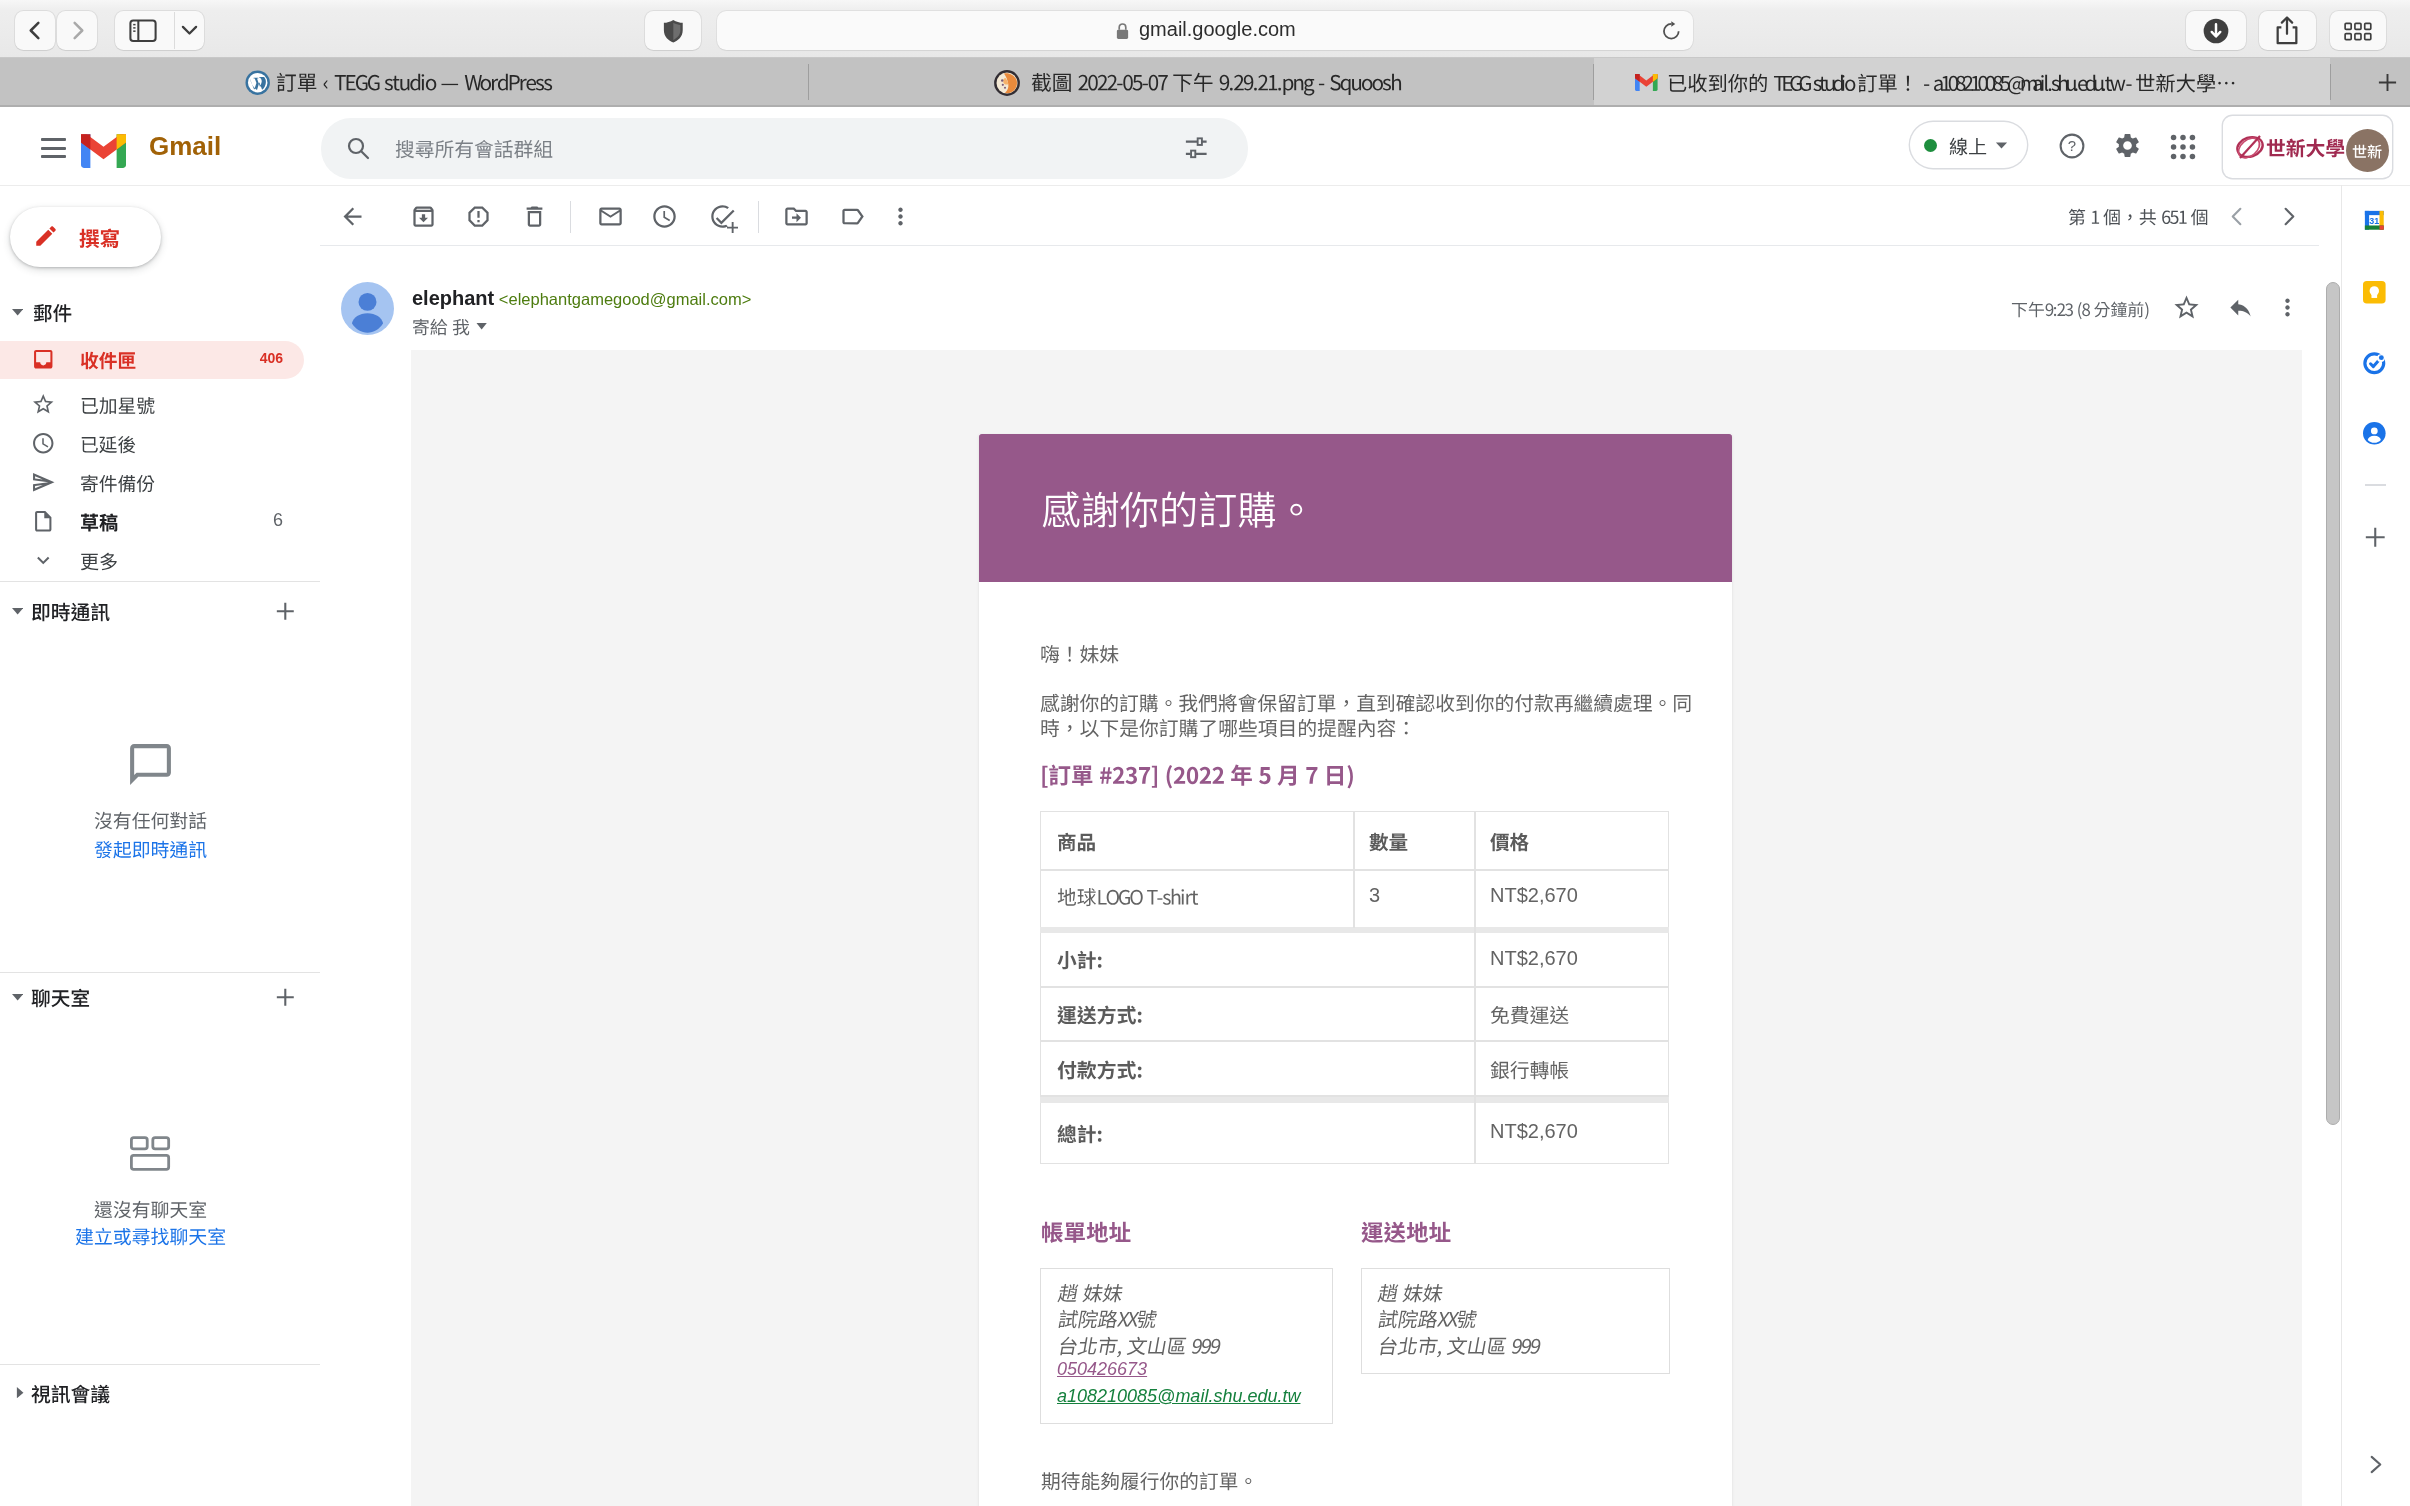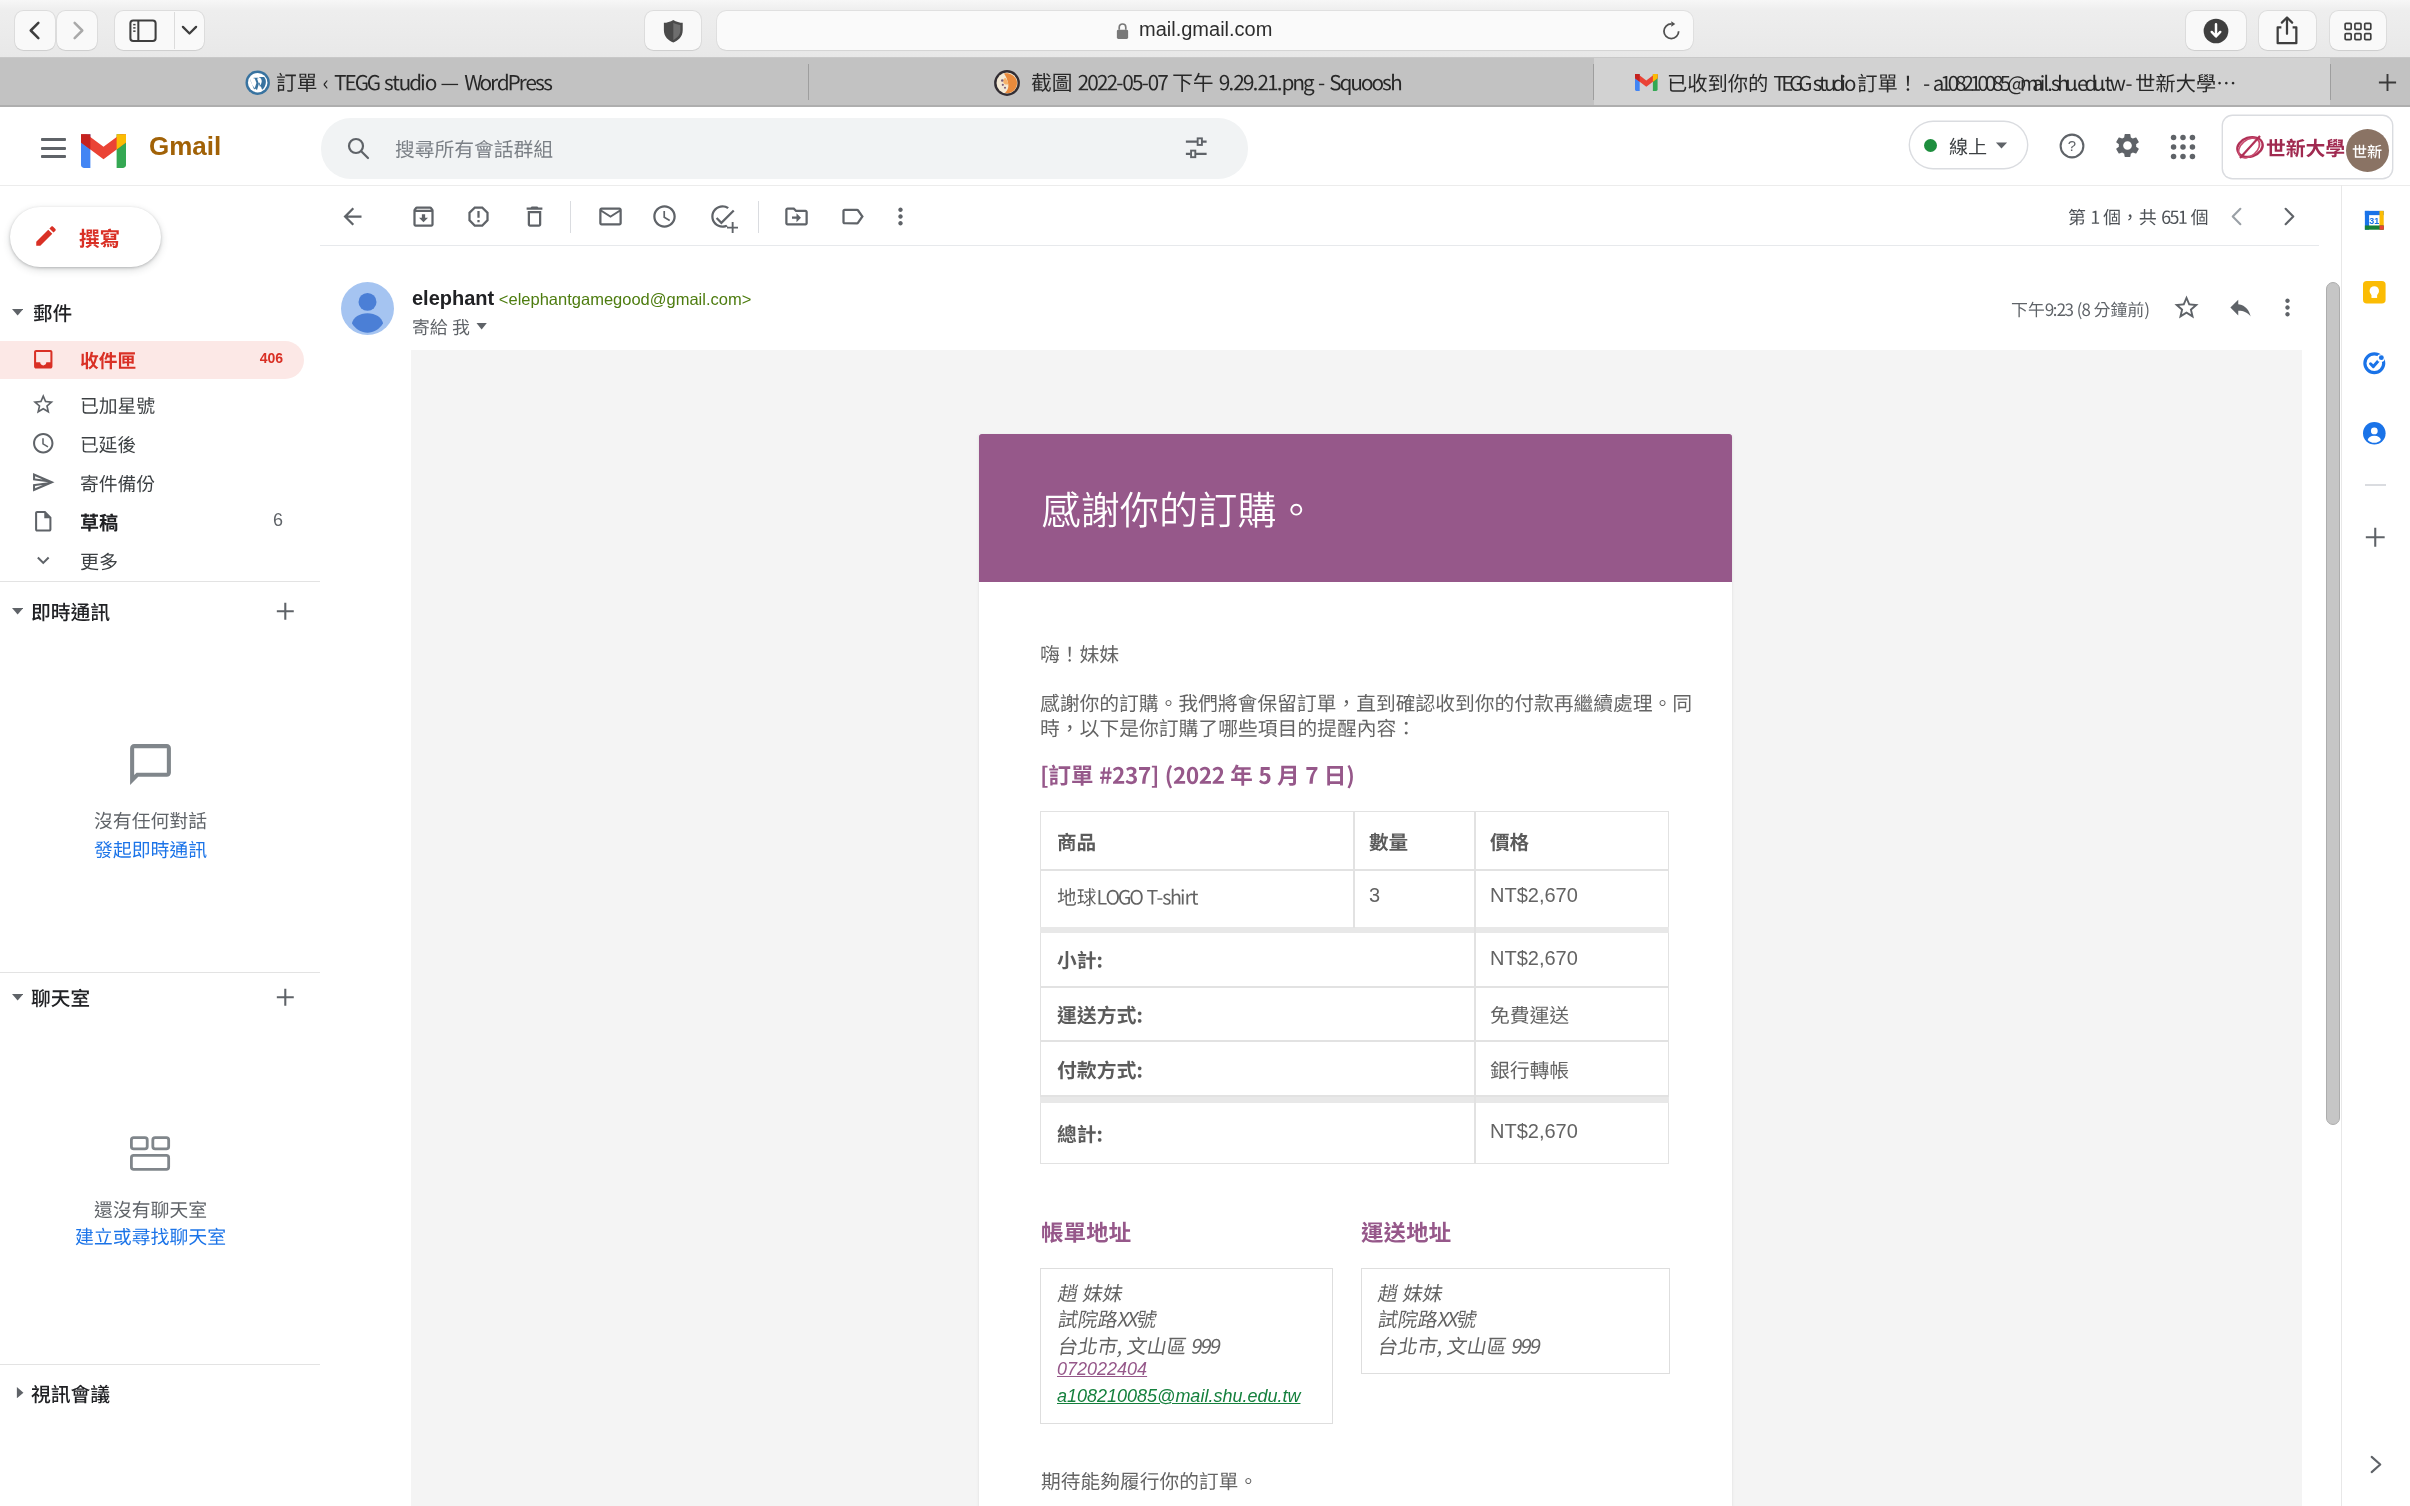--- a/index.html
+++ b/index.html
@@ -263,21 +263,21 @@
     <div style="position:absolute;left:645px;top:11.3px;width:56px;height:39px;background:#f9f9f9;border-radius:8.5px;box-shadow:0 0 0 0.9px rgba(0,0,0,0.065), 0 0.9px 0.9px rgba(0,0,0,0.05);"></div>
     <svg style="position:absolute;left:662px;top:19px" width="22.6" height="24.5" viewBox="0 0 24 26">
       <path d="M12 1 C15 3 19 4 22 4 L22 12 C22 19 17 23 12 25 C7 23 2 19 2 12 L2 4 C5 4 9 3 12 1 Z" fill="#4a4a4a"></path>
       <path d="M12 4 C14.5 5.4 17.5 6.2 19.5 6.3 L19.5 12 C19.5 17 16 20.5 12 22.2 Z" fill="#6e6e6e"></path>
     </svg>
     <div style="position:absolute;left:717px;top:11.3px;width:976px;height:39px;background:#fafafa;border-radius:9.4px;box-shadow:0 0 0 0.9px rgba(0,0,0,0.05), 0 0.9px 1.4px rgba(0,0,0,0.04);"></div>
     <svg style="position:absolute;left:1115px;top:21.7px" width="15" height="19" viewBox="0 0 16 20">
       <rect x="2" y="8" width="12" height="10" rx="1.5" fill="#787878"></rect>
       <path d="M4.5 8 V5.5 C4.5 3.2 6 2 8 2 C10 2 11.5 3.2 11.5 5.5 V8" fill="none" stroke="#787878" stroke-width="1.8"></path>
     </svg>
-    <div style="position:absolute;top:19px;font-size:20px;line-height:20px;color:#2d2d2d;font-weight:400;white-space:pre;left:1139px;">mail.gmail.com</div>
+    <div style="position:absolute;top:19px;font-size:20px;line-height:20px;color:#2d2d2d;font-weight:400;white-space:pre;left:1139px;">gmail.google.com</div>
     <svg style="position:absolute;left:1660px;top:20px" width="22.6" height="22.6" viewBox="0 0 24 24">
       <path d="M12 4.2 A7.8 7.8 0 1 0 19.8 12" fill="none" stroke="#505050" stroke-width="1.9"></path>
       <path d="M12 1.2 L16.2 4.2 L12 7.2 Z" fill="#505050"></path>
     </svg>
     <div style="position:absolute;left:2186px;top:11.3px;width:60px;height:39px;background:#f9f9f9;border-radius:8.5px;box-shadow:0 0 0 0.9px rgba(0,0,0,0.065), 0 0.9px 0.9px rgba(0,0,0,0.05);"></div>
     <svg style="position:absolute;left:2197px;top:12.2px" width="38" height="38" viewBox="0 0 40 40">
       <circle cx="20" cy="20" r="13" fill="#3f3f3f"></circle>
       <path d="M20 13 V25 M15.5 21 L20 25.8 L24.5 21" fill="none" stroke="#fff" stroke-width="2.6" stroke-linecap="round" stroke-linejoin="round"></path>
     </svg>
     <div style="position:absolute;left:2259px;top:11.3px;width:57px;height:39px;background:#f9f9f9;border-radius:8.5px;box-shadow:0 0 0 0.9px rgba(0,0,0,0.065), 0 0.9px 0.9px rgba(0,0,0,0.05);"></div>
@@ -1075,21 +1075,21 @@
         <use href="#gdf" x="200.0"></use>
         <use href="#ge0" x="300.0"></use>
         <use href="#ge1" x="348.4"></use>
         <use href="#ge2" x="448.4"></use>
         <use href="#ge3" x="548.4"></use>
         <use href="#g1a" x="673.4"></use>
         <use href="#g1a" x="720.0"></use>
         <use href="#g1a" x="766.6"></use>
       </g>
     </svg>
-    <div style="position:absolute;top:1360px;font-size:18px;line-height:18px;color:#96588a;font-weight:400;white-space:pre;font-style:italic;left:1057px;"><u>072022404</u></div>
+    <div style="position:absolute;top:1360px;font-size:18px;line-height:18px;color:#96588a;font-weight:400;white-space:pre;font-style:italic;left:1057px;"><u>050426673</u></div>
     <div style="position:absolute;top:1387px;font-size:18px;line-height:18px;color:#15803d;font-weight:400;white-space:pre;font-style:italic;left:1057px;"><u>a108210085@mail.shu.edu.tw</u></div>
     <svg style="position:absolute;left:1041px;top:1471px;overflow:visible;" width="219" height="21" viewBox="0 0 233 22">
       <g transform="translate(0,18.5) scale(0.2100)" fill="#636363">
         <use href="#ge4" x="0.0"></use>
         <use href="#ge5" x="100.0"></use>
         <use href="#ge6" x="200.0"></use>
         <use href="#ge7" x="300.0"></use>
         <use href="#ge8" x="400.0"></use>
         <use href="#gd1" x="500.0"></use>
         <use href="#g26" x="600.0"></use>

